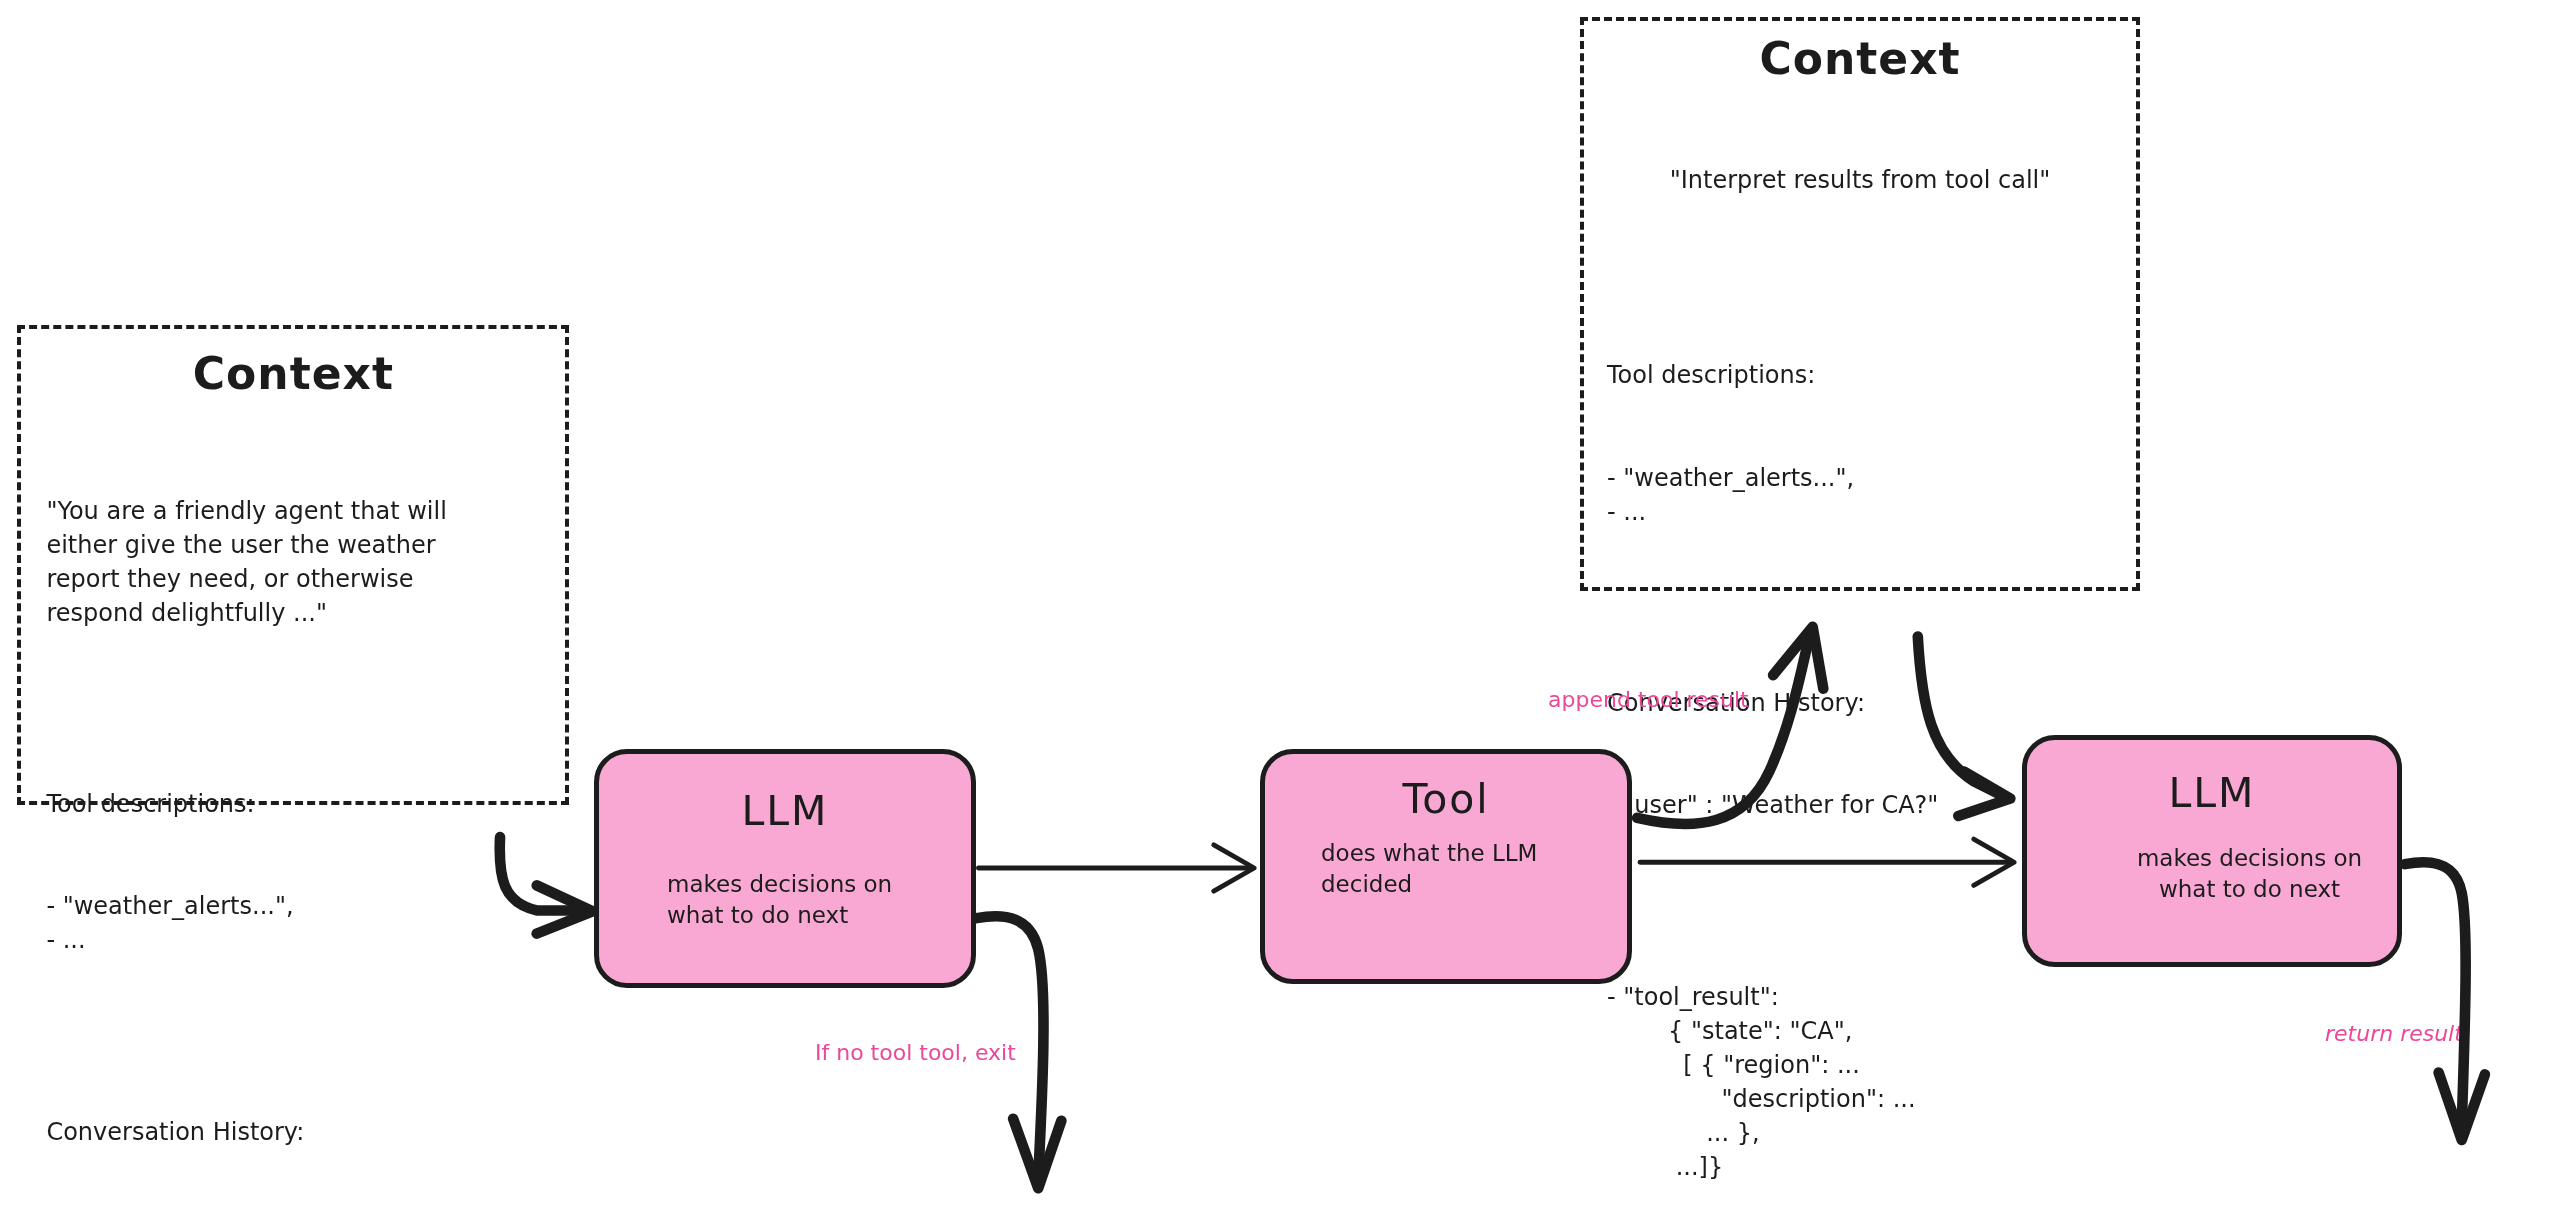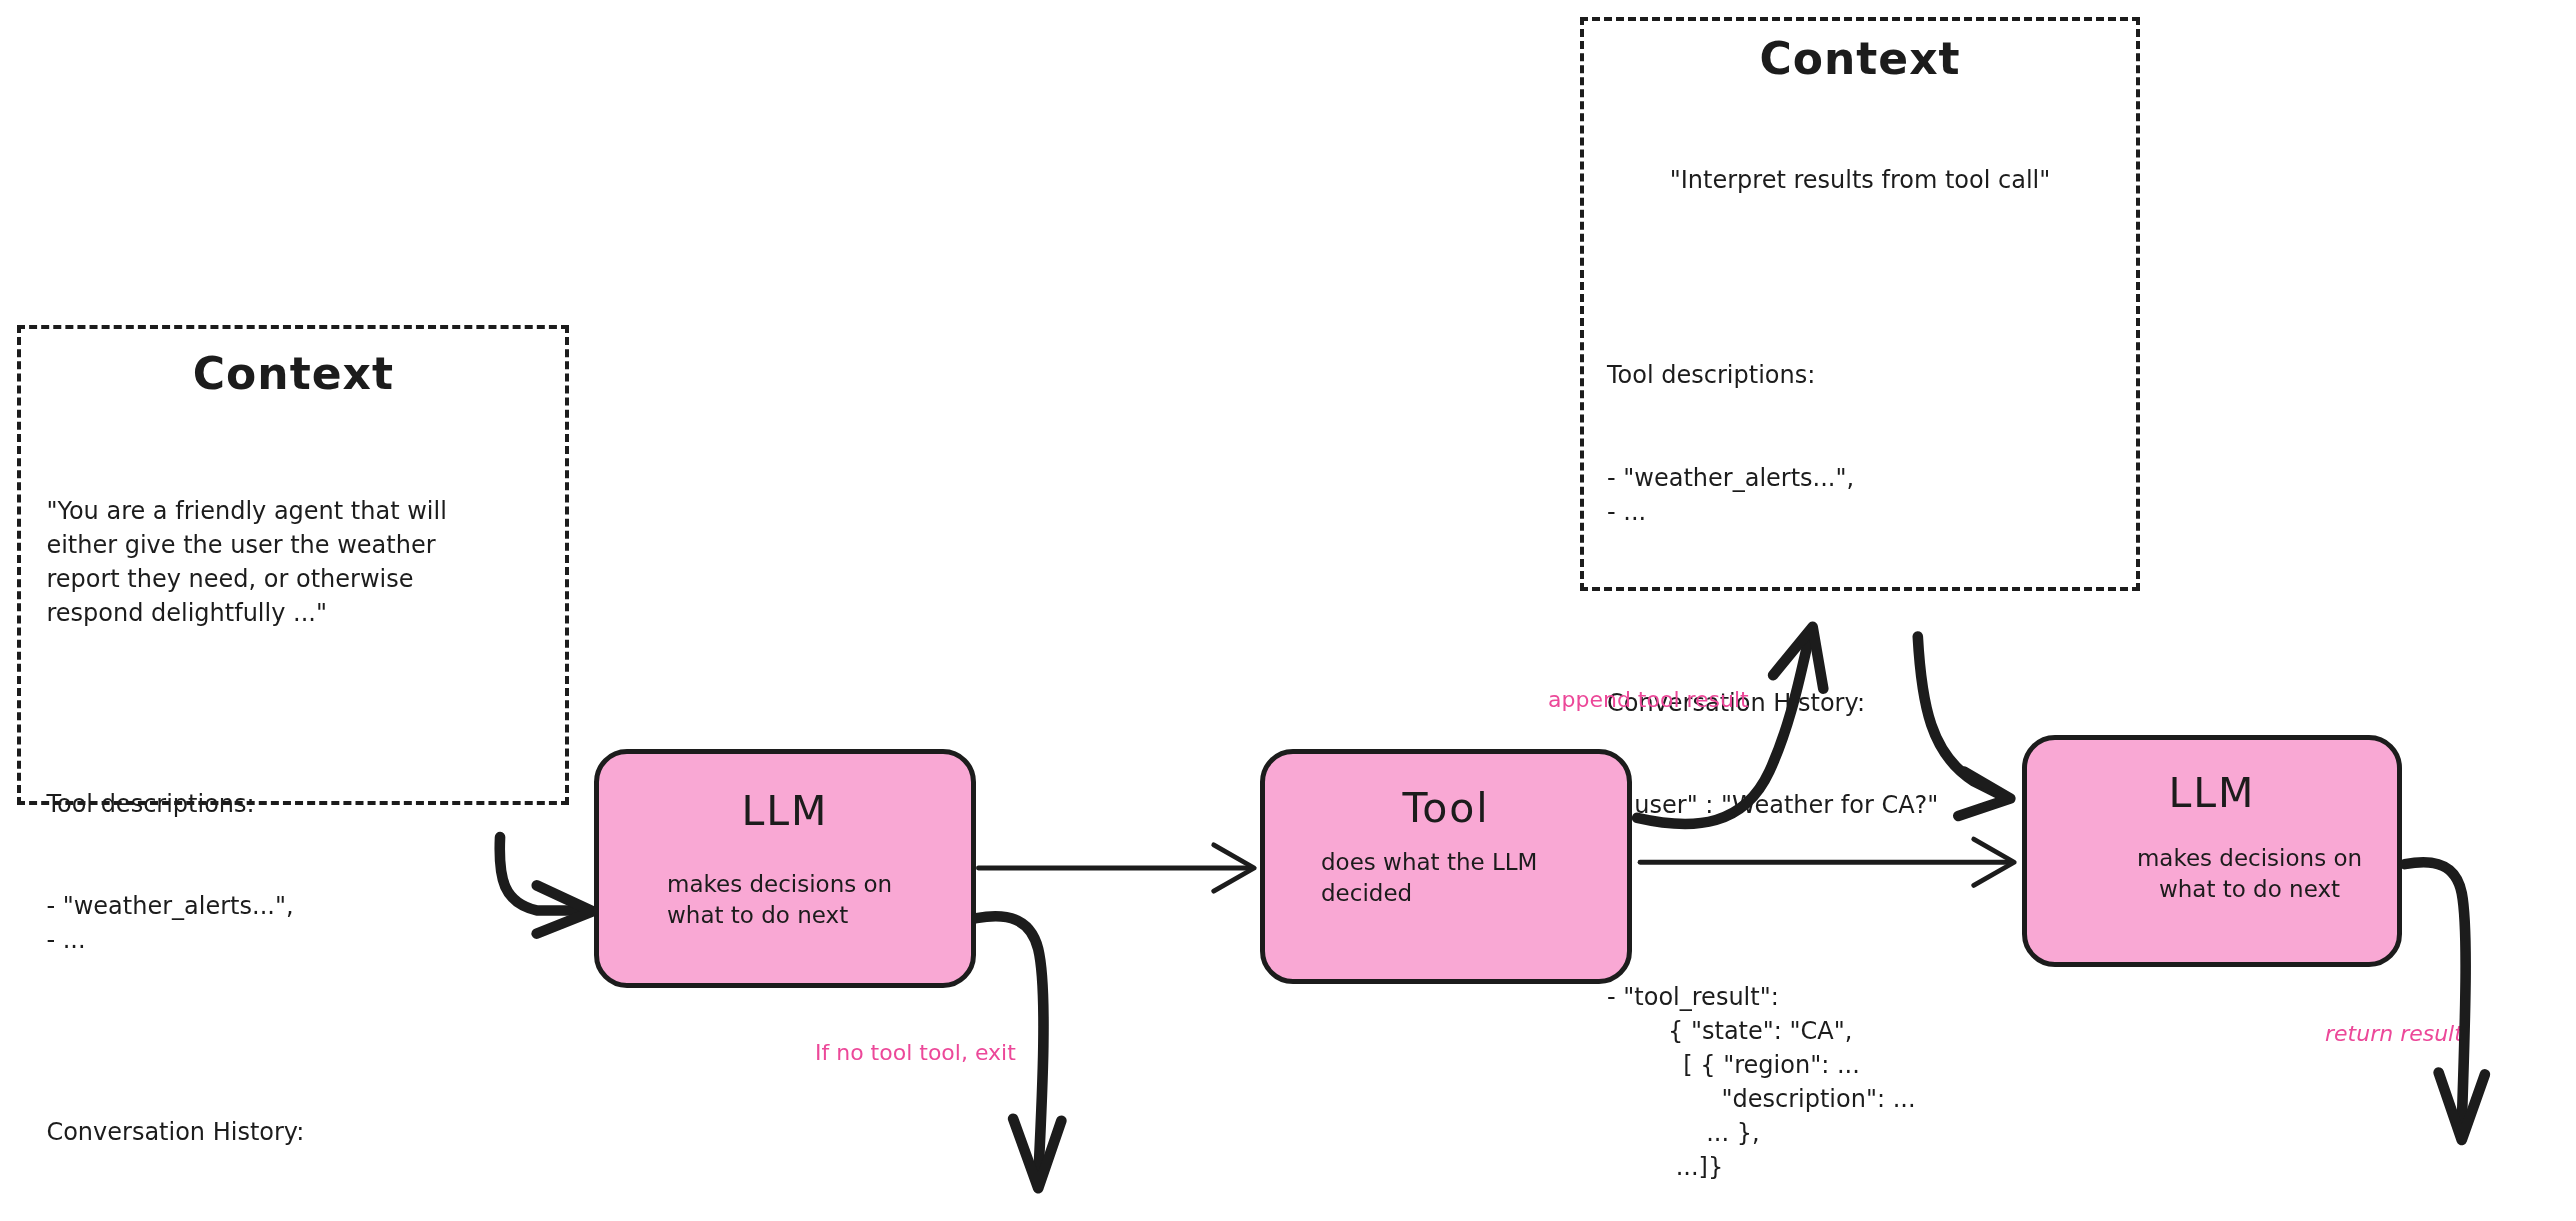--- a/index.html
+++ b/index.html
@@ -66,21 +66,21 @@
   .node-sub {
     font-size: 23px;
     line-height: 1.34;
     text-align: left;
     white-space: pre-line;
     align-self: flex-start;
   }
 
   #node-llm1  { left: 594px;  top: 749px; width: 382px; height: 239px; padding-top: 37px; }
   #node-llm1 .node-sub { margin: 37px 0 0 68px; }
-  #node-tool  { left: 1260px; top: 749px; width: 372px; height: 235px; padding-top: 34px; }
+  #node-tool  { left: 1260px; top: 749px; width: 372px; height: 235px; padding-top: 25px; }
   #node-tool .node-sub { margin: 18px 0 0 56px; }
   #node-llm2  { left: 2022px; top: 735px; width: 380px; height: 232px; padding-top: 33px; }
   #node-llm2 .node-sub { margin: 29px 0 0 75px; text-align: center; align-self: center; }
 
   
   .edge-label {
     position: absolute;
     font-size: 22px;
     color: #ec4899;
     white-space: nowrap;

